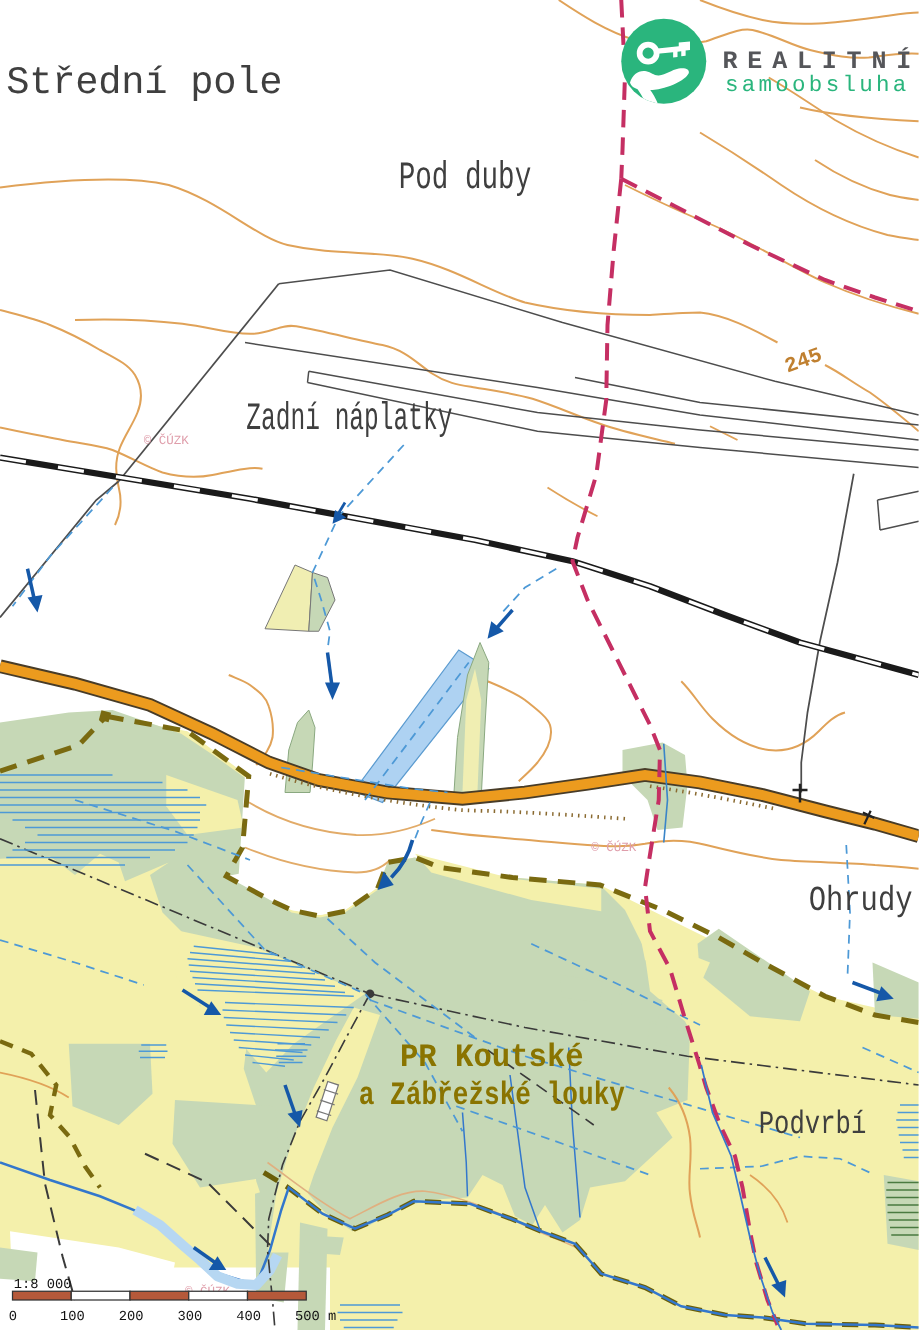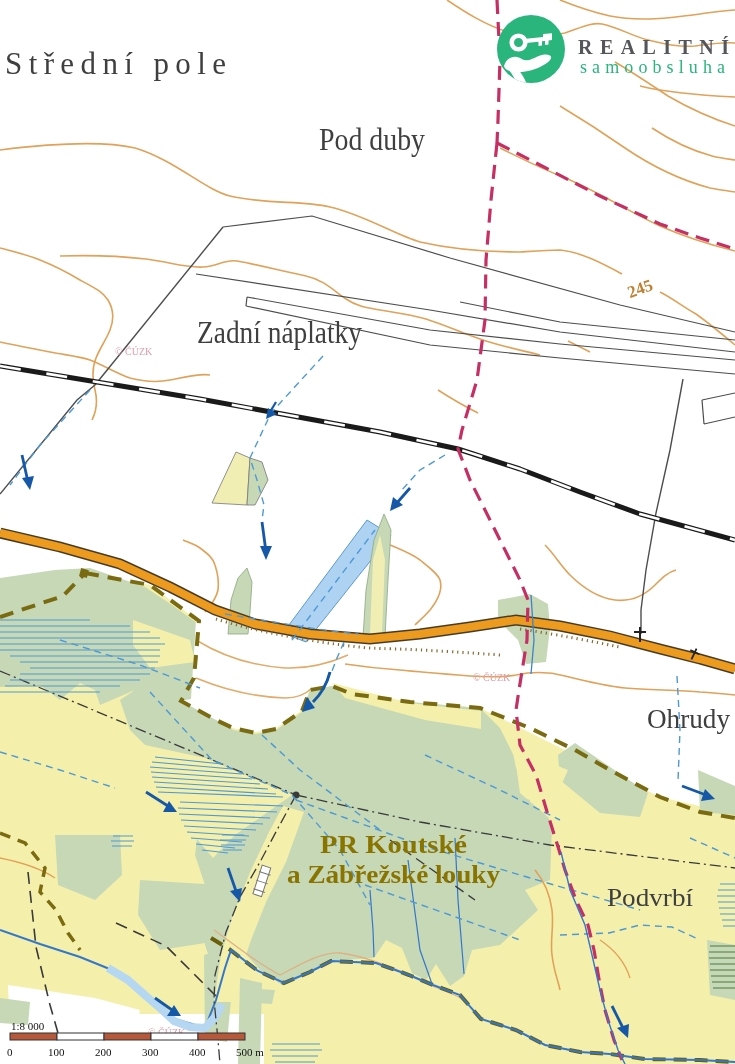--- a/index.html
+++ b/index.html
@@ -1,16 +1,16 @@
 <!DOCTYPE html>
 <html><head>
 <meta charset="utf-8">
 <style>
   html,body{margin:0;padding:0;background:#fff;}
-  .map{position:relative;width:735px;height:1064px;overflow:hidden;font-family:Liberation Serif, serif;}
+  .map{position:relative;width:735px;height:1064px;overflow:hidden;font-family:Liberation Mono, monospace;}
   svg{display:block;}
 </style>
 </head>
 <body>
 
 <div class="map">
 <svg width="735" height="1064" viewBox="0 0 735 1064">
 
 <rect x="0" y="0" width="735" height="1064" fill="#ffffff"></rect>
 

